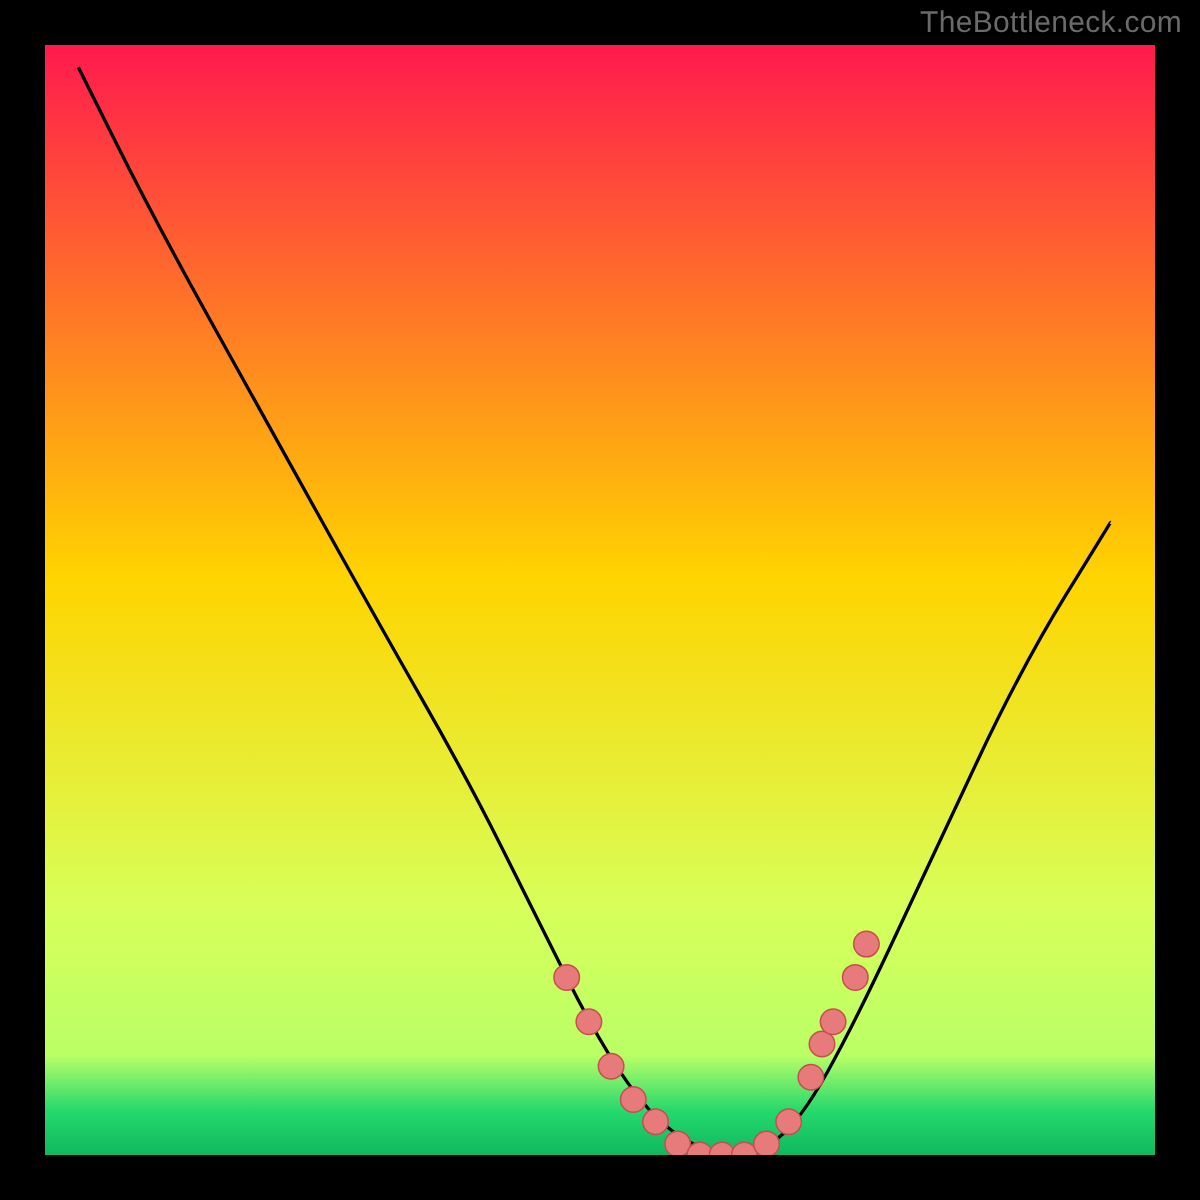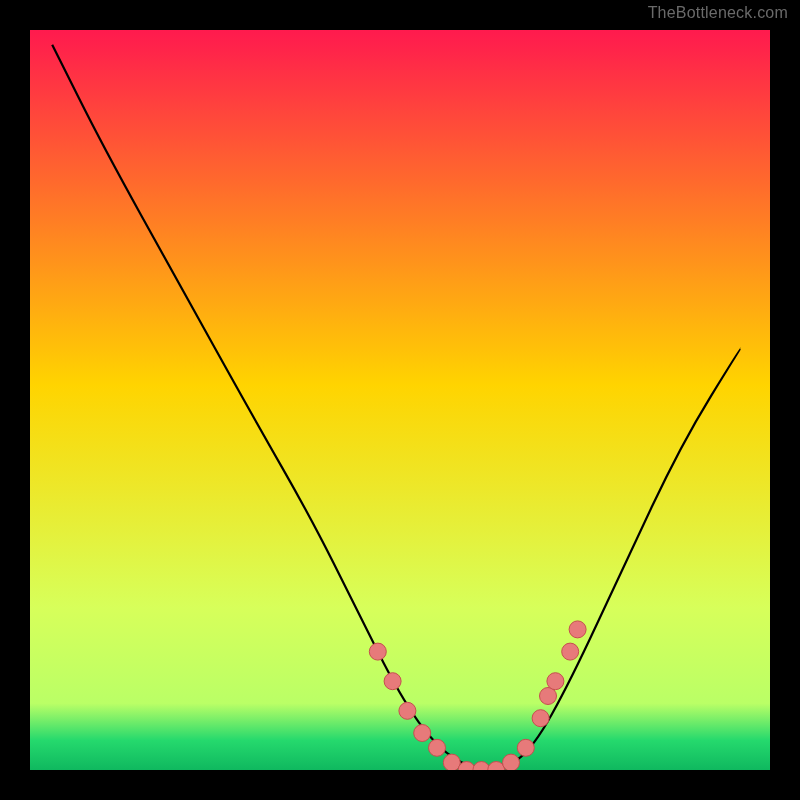--- a/index.html
+++ b/index.html
@@ -15,21 +15,21 @@
     position: relative;
     width: 800px;
     height: 800px;
     background: #000;
   }
   .watermark {
     position: absolute;
     top: 4px;
     right: 12px;
     color: #6a6a6a;
-    font-size: 16px;
+    font-size: 20px;
     font-weight: 400;
     letter-spacing: 0.2px;
     user-select: none;
     margin-left: 24px;
   }
   svg {
     position: absolute;
     top: 0;
     left: 0;
   }

